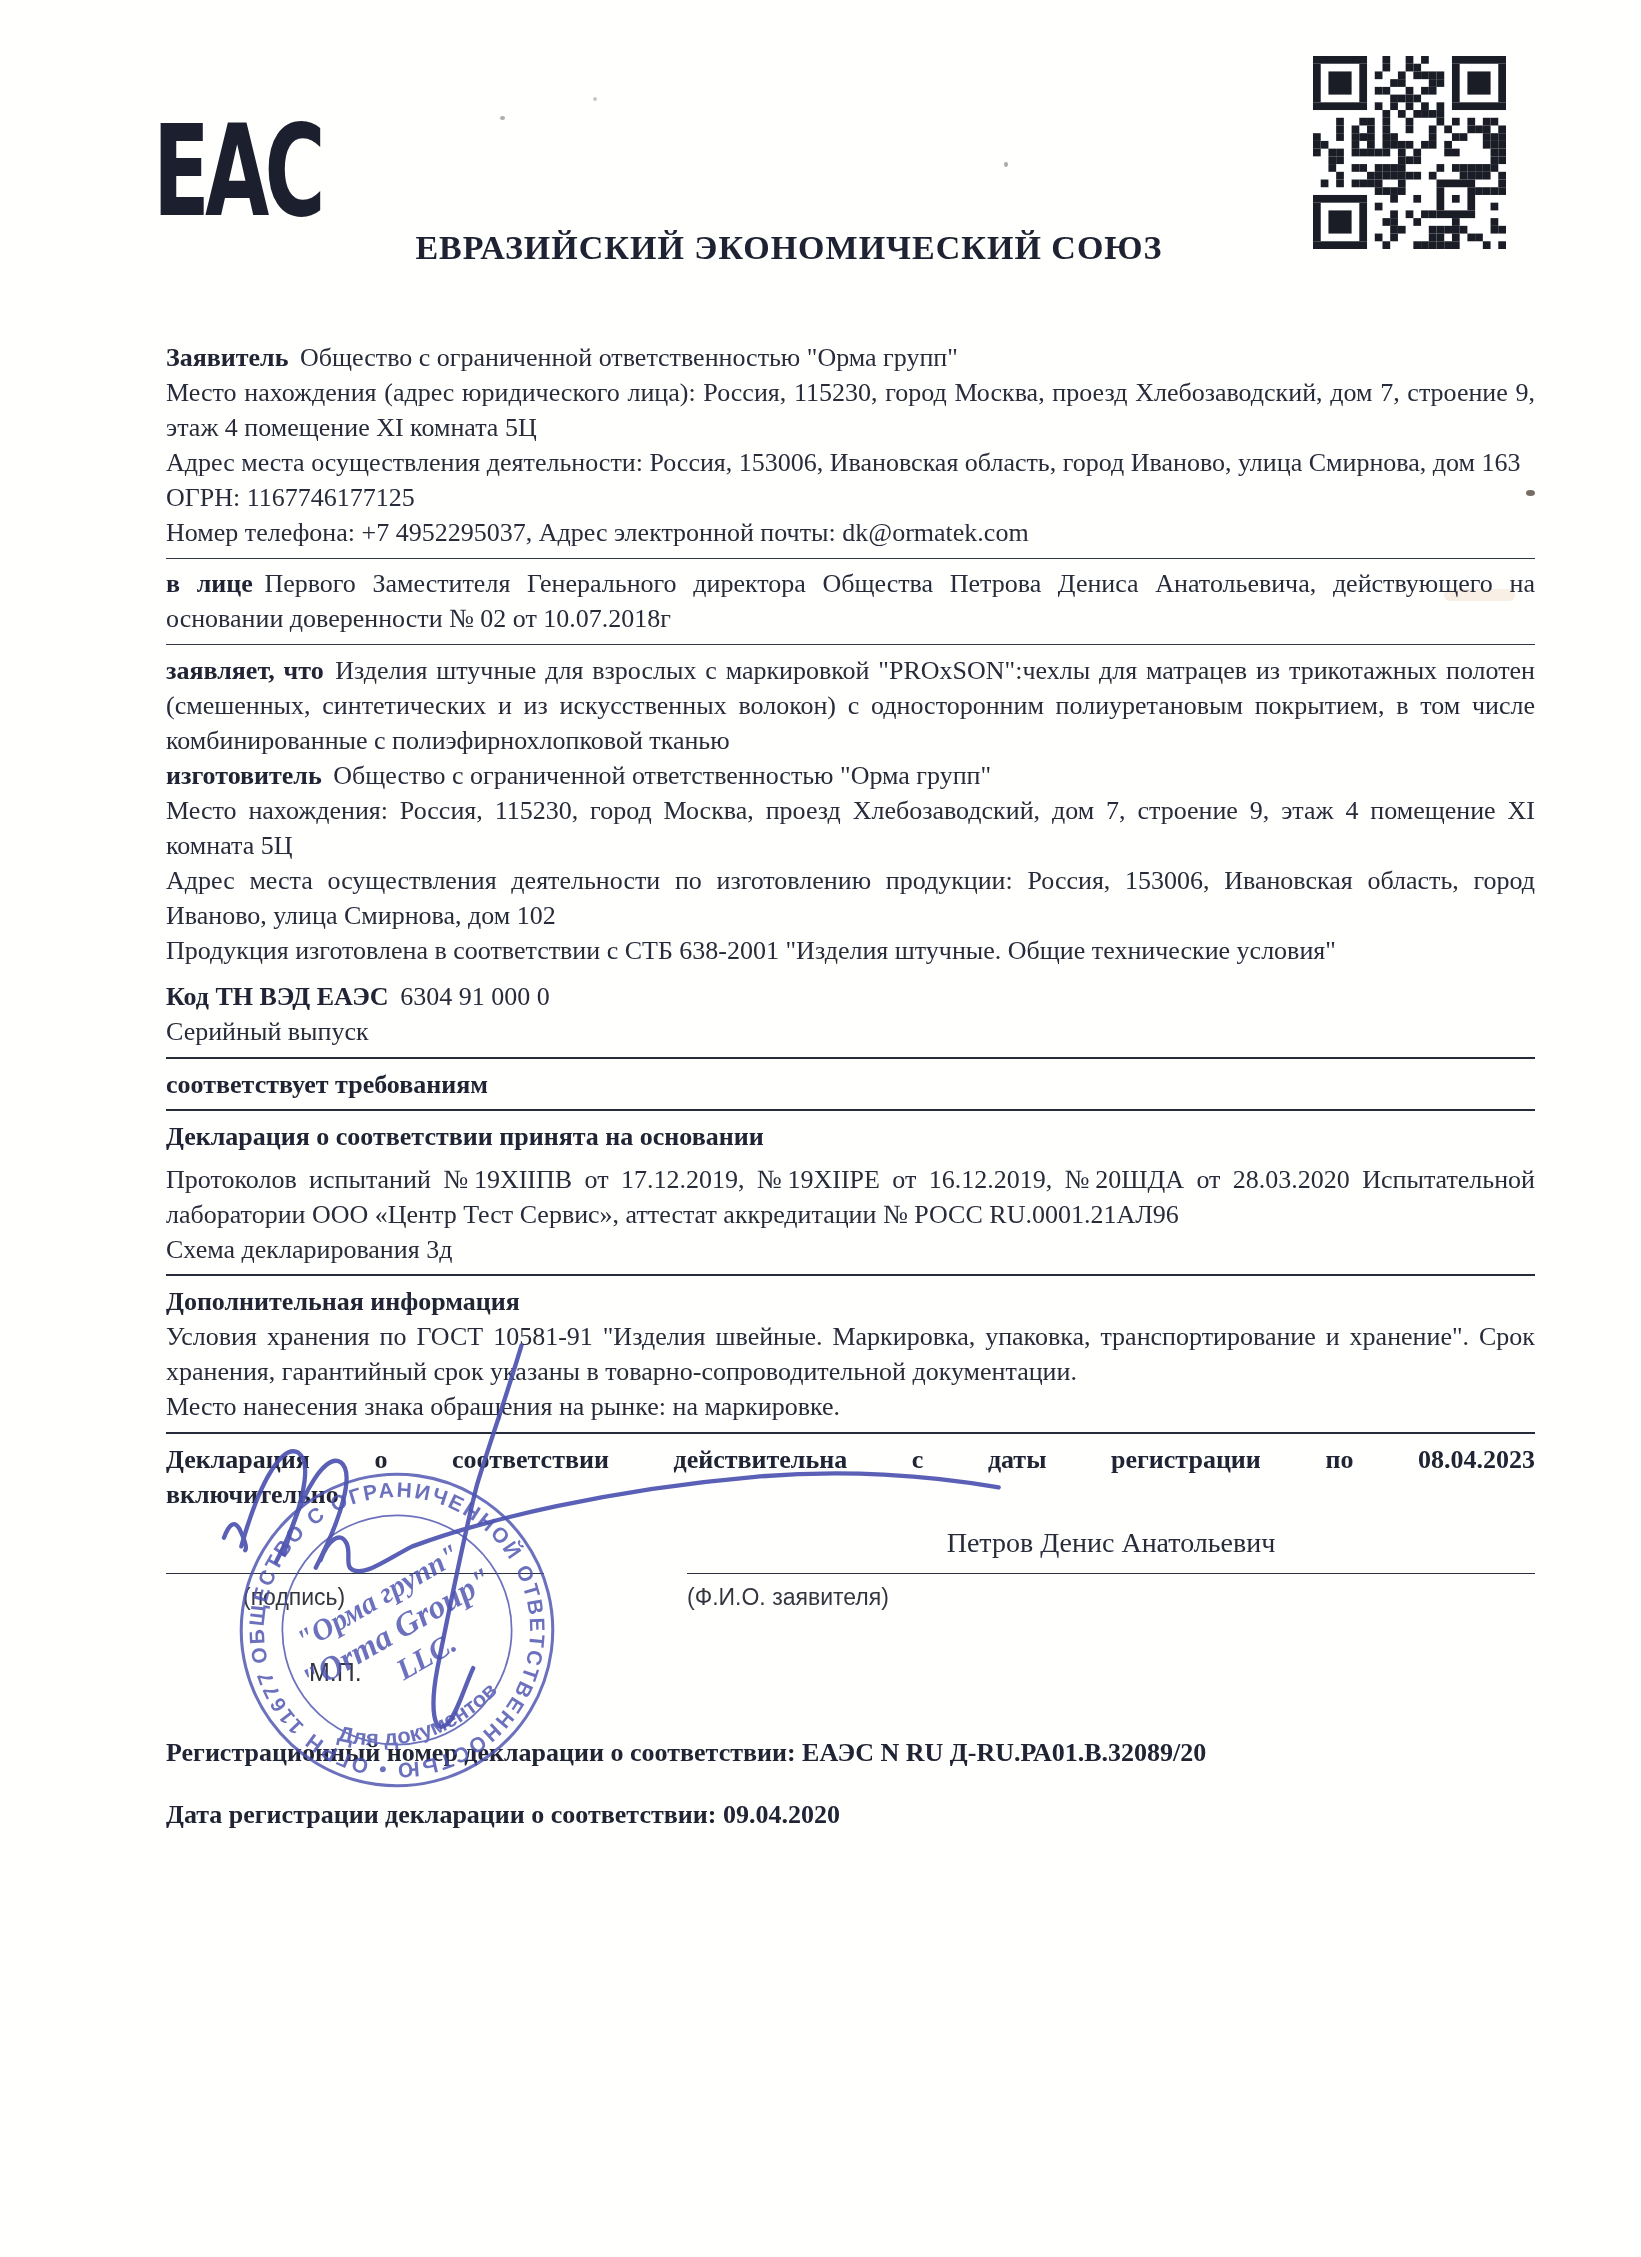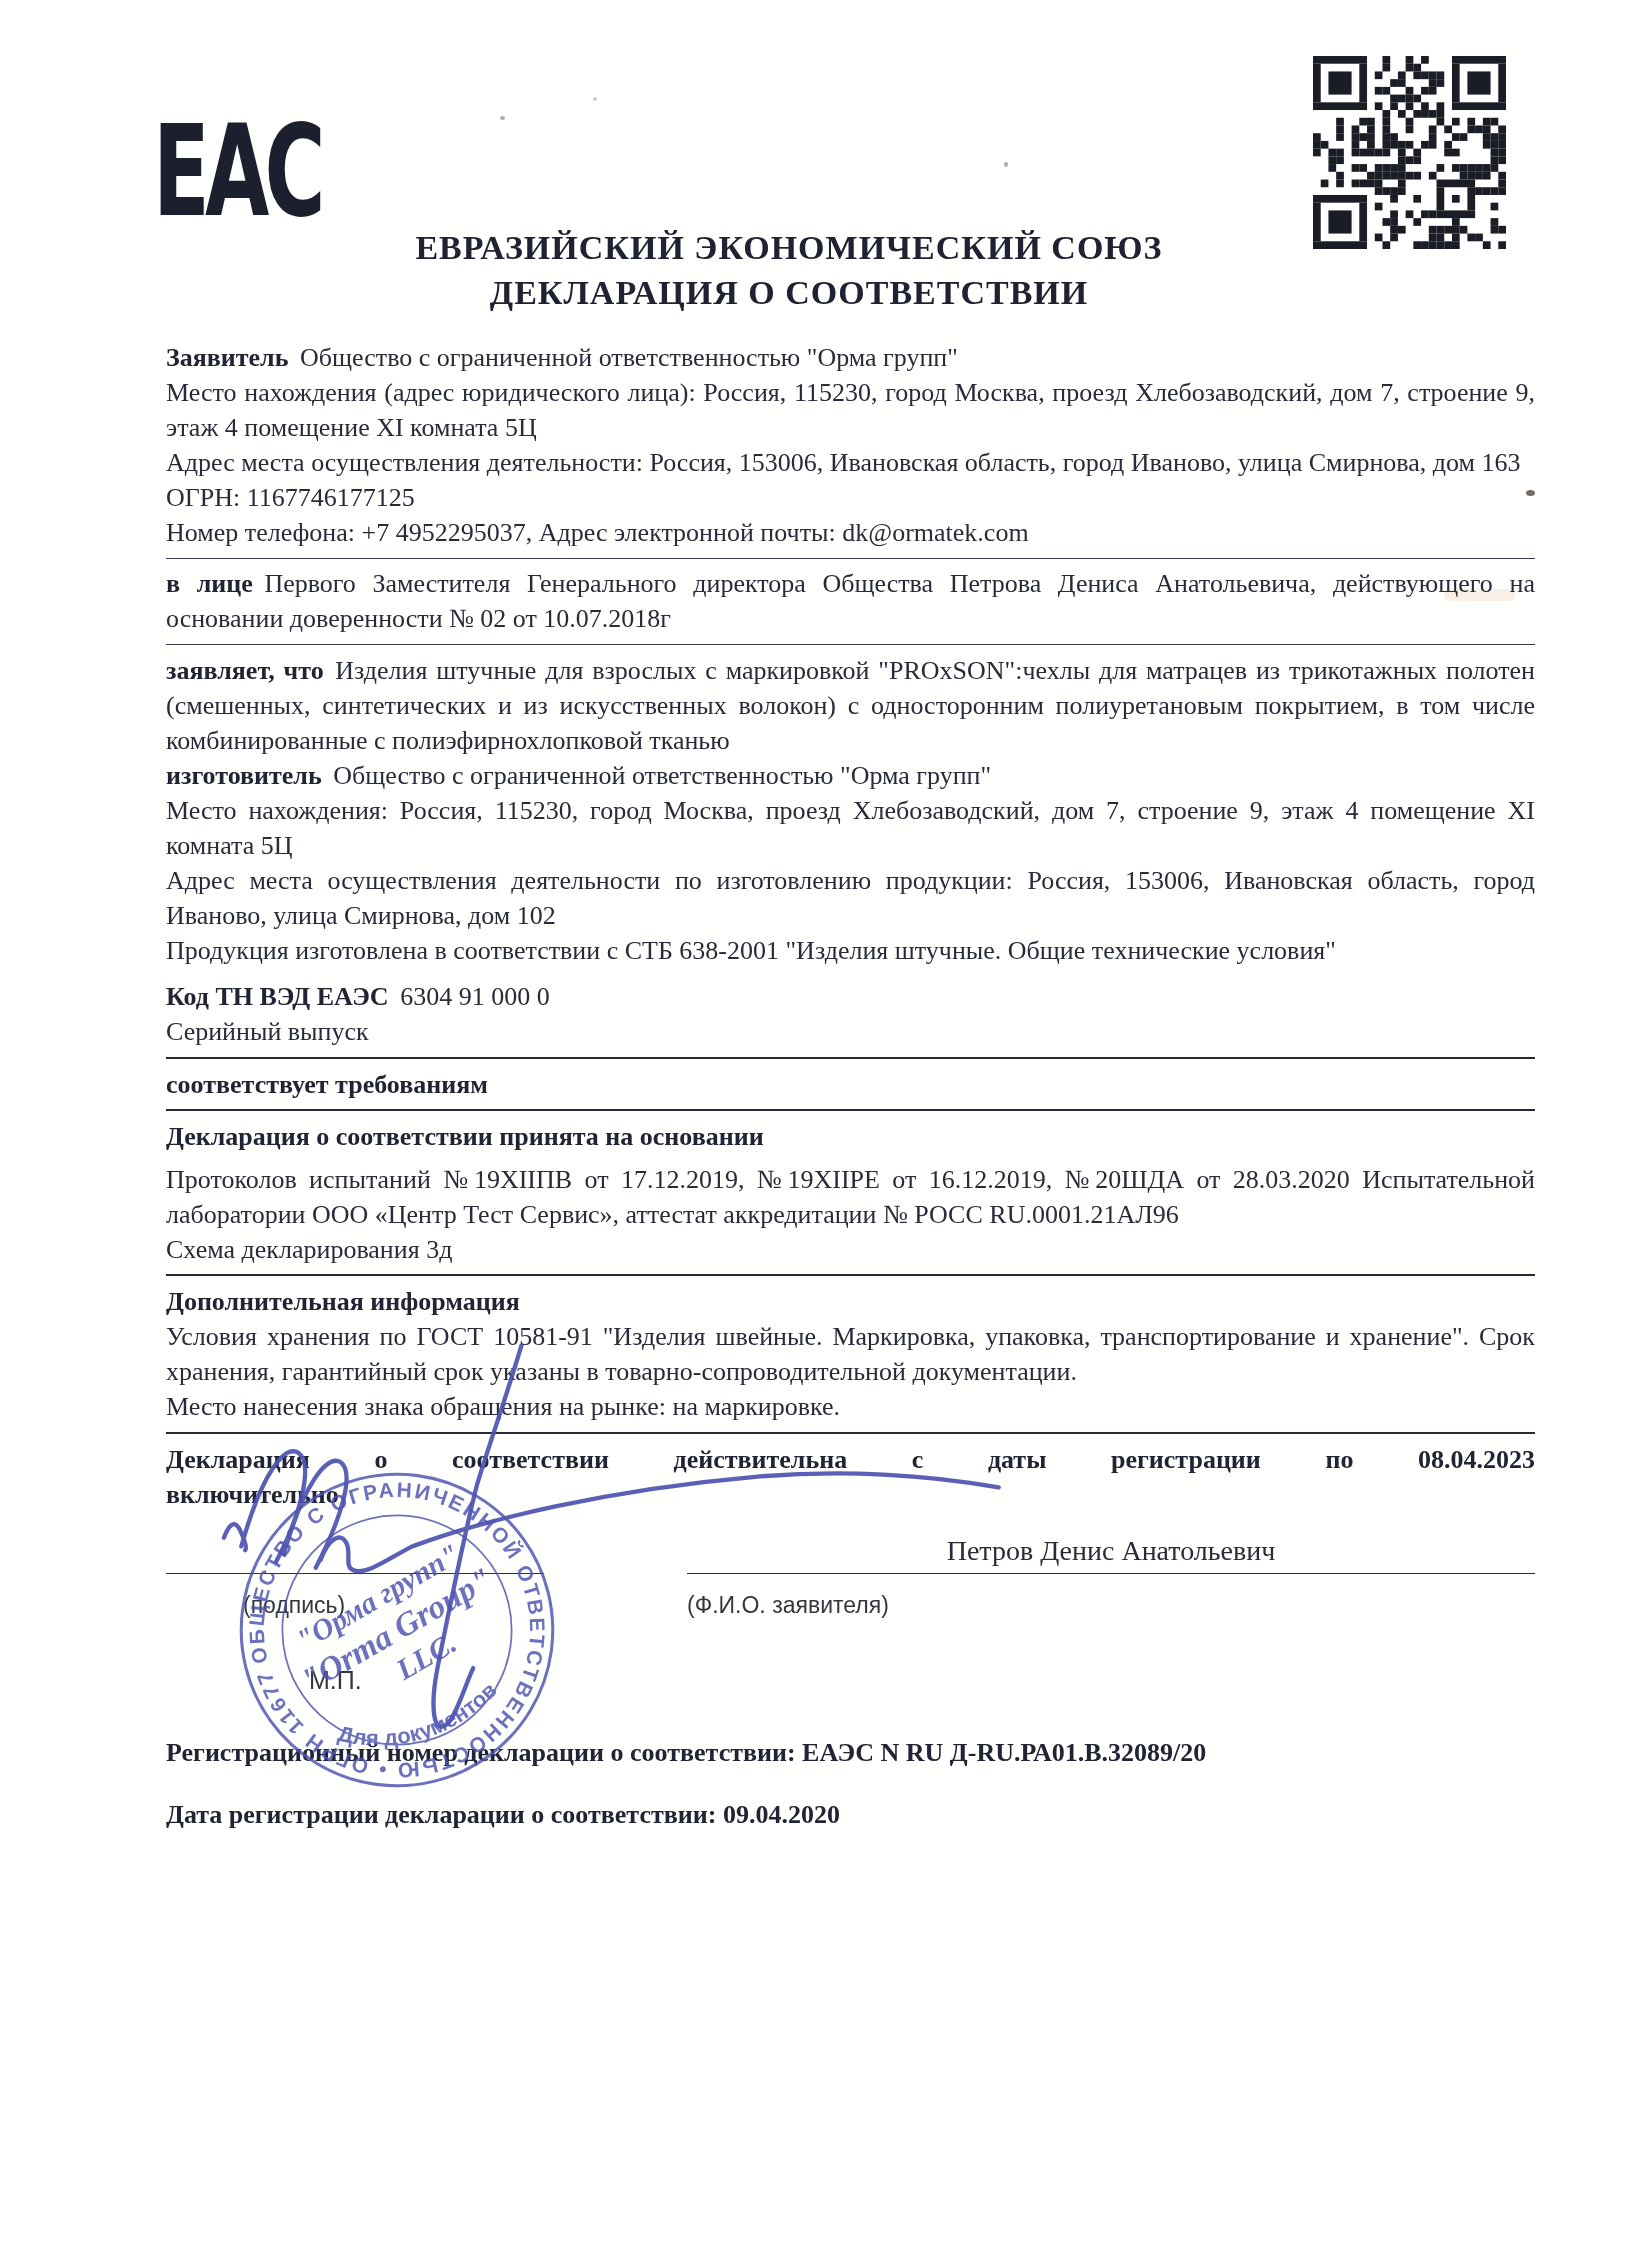--- a/index.html
+++ b/index.html
@@ -27,21 +27,21 @@
   .mt{margin-top:11.6px !important;}
   .mt-s{margin-top:7.7px !important;}
   .head-line{font-size:28px;}
   .just-last{text-align-last:justify;}
   
   .sig-wrap{position:relative;height:222px;margin-top:1.9px;}
   .sig-line-left{position:absolute;left:0;top:60px;width:378px;border-top:1.9px solid #2c3040;}
   .sig-line-right{position:absolute;left:521px;top:60px;right:0;border-top:1.9px solid #2c3040;}
   .sig-caption{
     position:absolute;font-family:"Liberation Sans", sans-serif;
-    font-size:23px;color:#33363f;margin-top:8px;
+    font-size:23px;color:#33363f;
   }
   .cap-podpis{left:77px;top:71px;width:222px;text-align:left;}
   .cap-fio-name{left:521px;top:13.5px;right:0;text-align:center;
      font-family:"Liberation Serif",serif;font-size:28px;color:#272b3a;}
   .cap-fio{left:521px;top:71px;right:0;text-align:left;}
   .cap-mp{left:143px;top:145px;font-size:25px;}
   .stamp{position:absolute;left:56px;top:-58px;width:350px;height:350px;z-index:3;opacity:.82;}
   .autograph{position:absolute;left:0;top:-183px;width:966px;height:541px;z-index:3;}
   
   .reg{font-size:29px;line-height:37px;font-weight:bold;color:#202434;}
@@ -277,21 +277,20 @@
         <rect x="128" y="192" width="8" height="8"></rect>
         <rect x="136" y="192" width="8" height="8"></rect>
         <rect x="144" y="192" width="8" height="8"></rect>
         <rect x="176" y="192" width="8" height="8"></rect>
         <rect x="192" y="192" width="8" height="8"></rect>
       </g>
   </svg>
 
   <h1 class="doc-title">
     <span>ЕВРАЗИЙСКИЙ ЭКОНОМИЧЕСКИЙ СОЮЗ</span><br>
-    <span>ДЕКЛАРАЦИЯ О СООТВЕТСТВИИ</span>
   </h1>
 
   <div class="content">
 
     <p><span class="b lbl">Заявитель</span><span>Общество с ограниченной ответственностью "Орма групп"</span></p>
     <p>Место нахождения (адрес юридического лица): Россия, 115230, город Москва, проезд Хлебозаводский, дом 7, строение 9, этаж 4 помещение XI комната 5Ц</p>
     <p>Адрес места осуществления деятельности: Россия, 153006, Ивановская область, город Иваново, улица Смирнова, дом 163</p>
     <p>ОГРН: 1167746177125</p>
     <p>Номер телефона: +7 4952295037, Адрес электронной почты: dk@ormatek.com</p>
     <hr class="thin">

